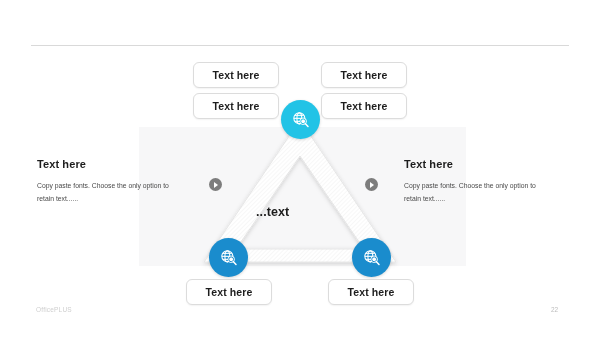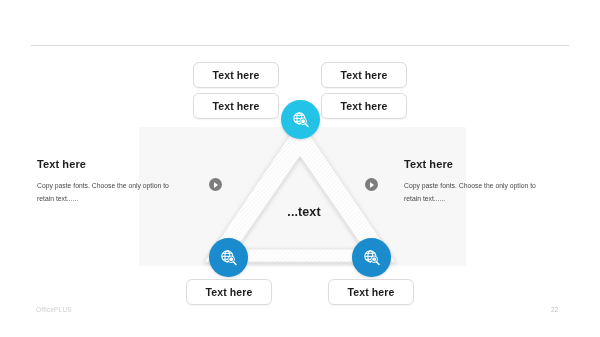--- a/index.html
+++ b/index.html
@@ -55,21 +55,20 @@
     height: 158px;
     overflow: visible;
   }
 
   
   .center-text {
     position: absolute;
     left: 256px;
     top: 205px;
     width: 96px;
-    text-align: center;
     font-size: 12.5px;
     font-weight: bold;
     color: #1d1d1d;
     letter-spacing: .1px;
   }
 
   
   .node {
     position: absolute;
     border-radius: 50%;

